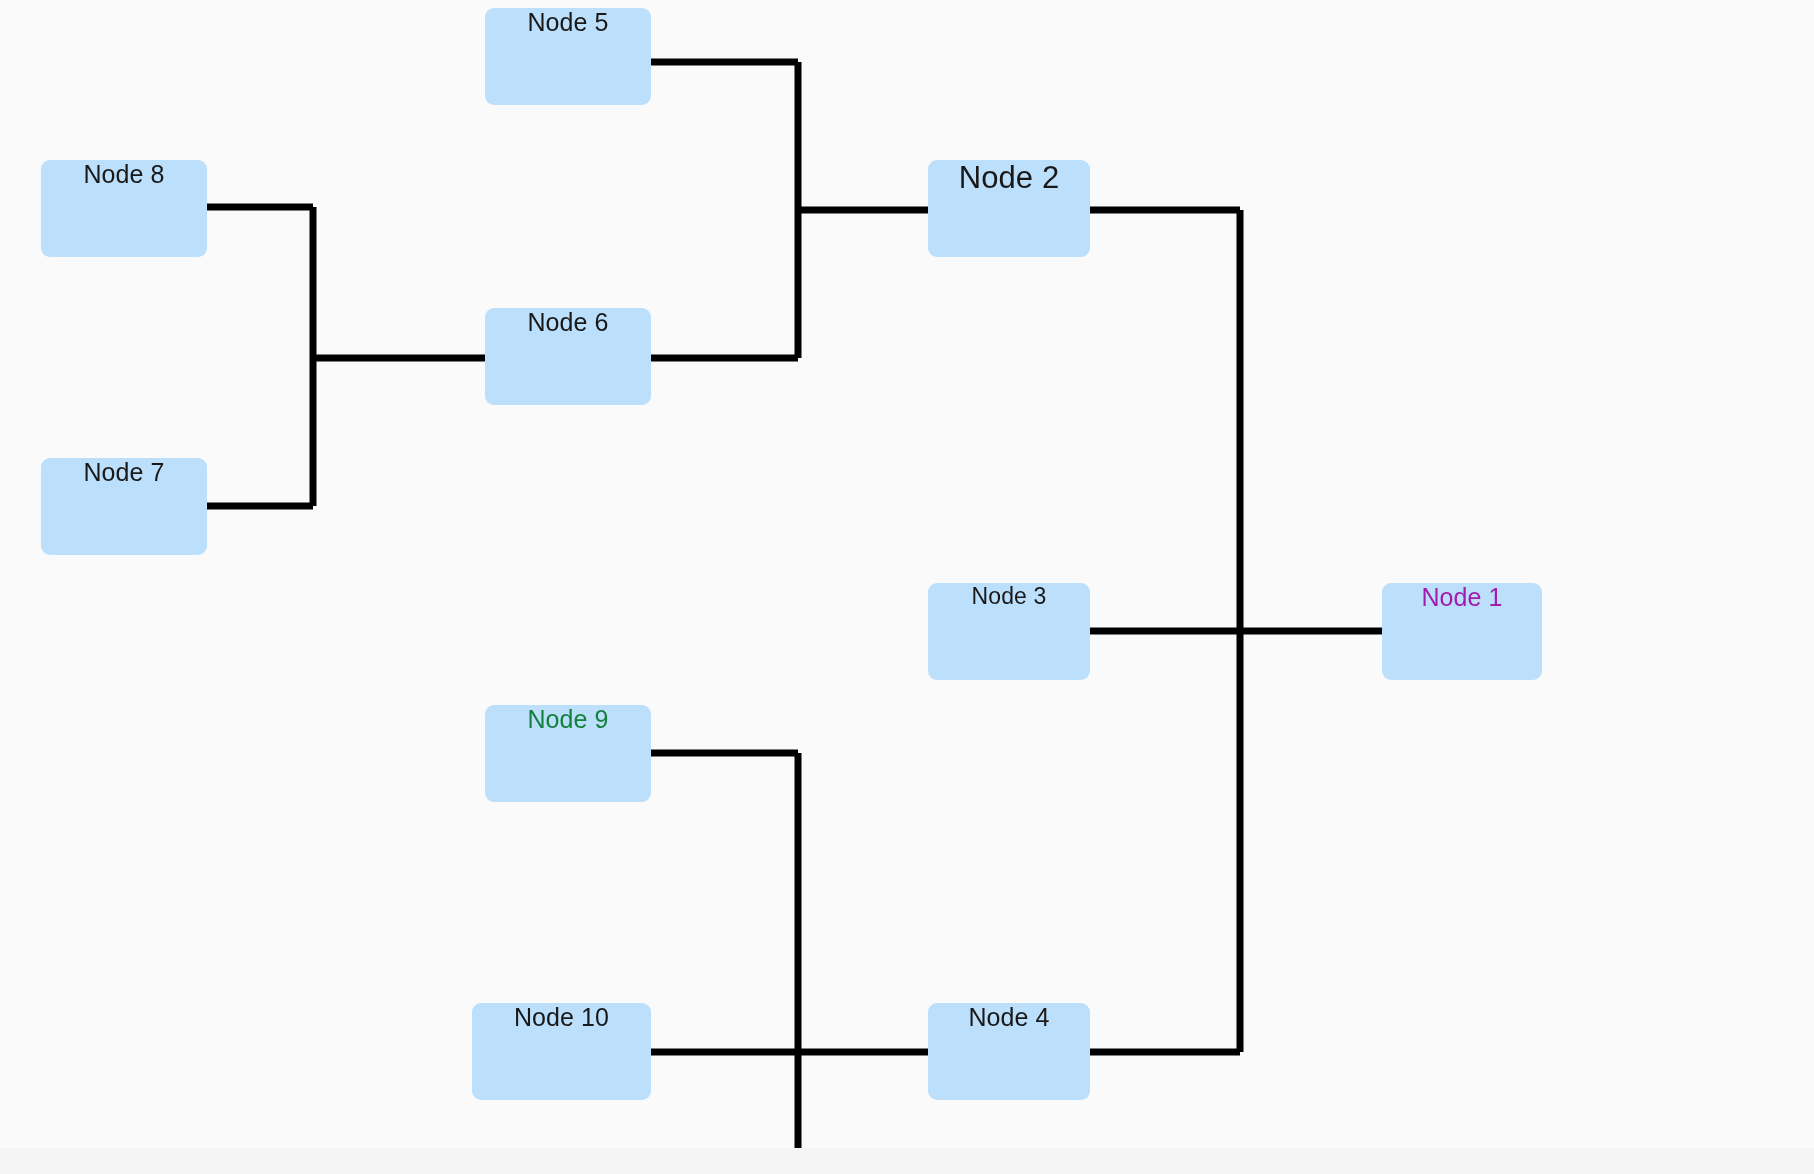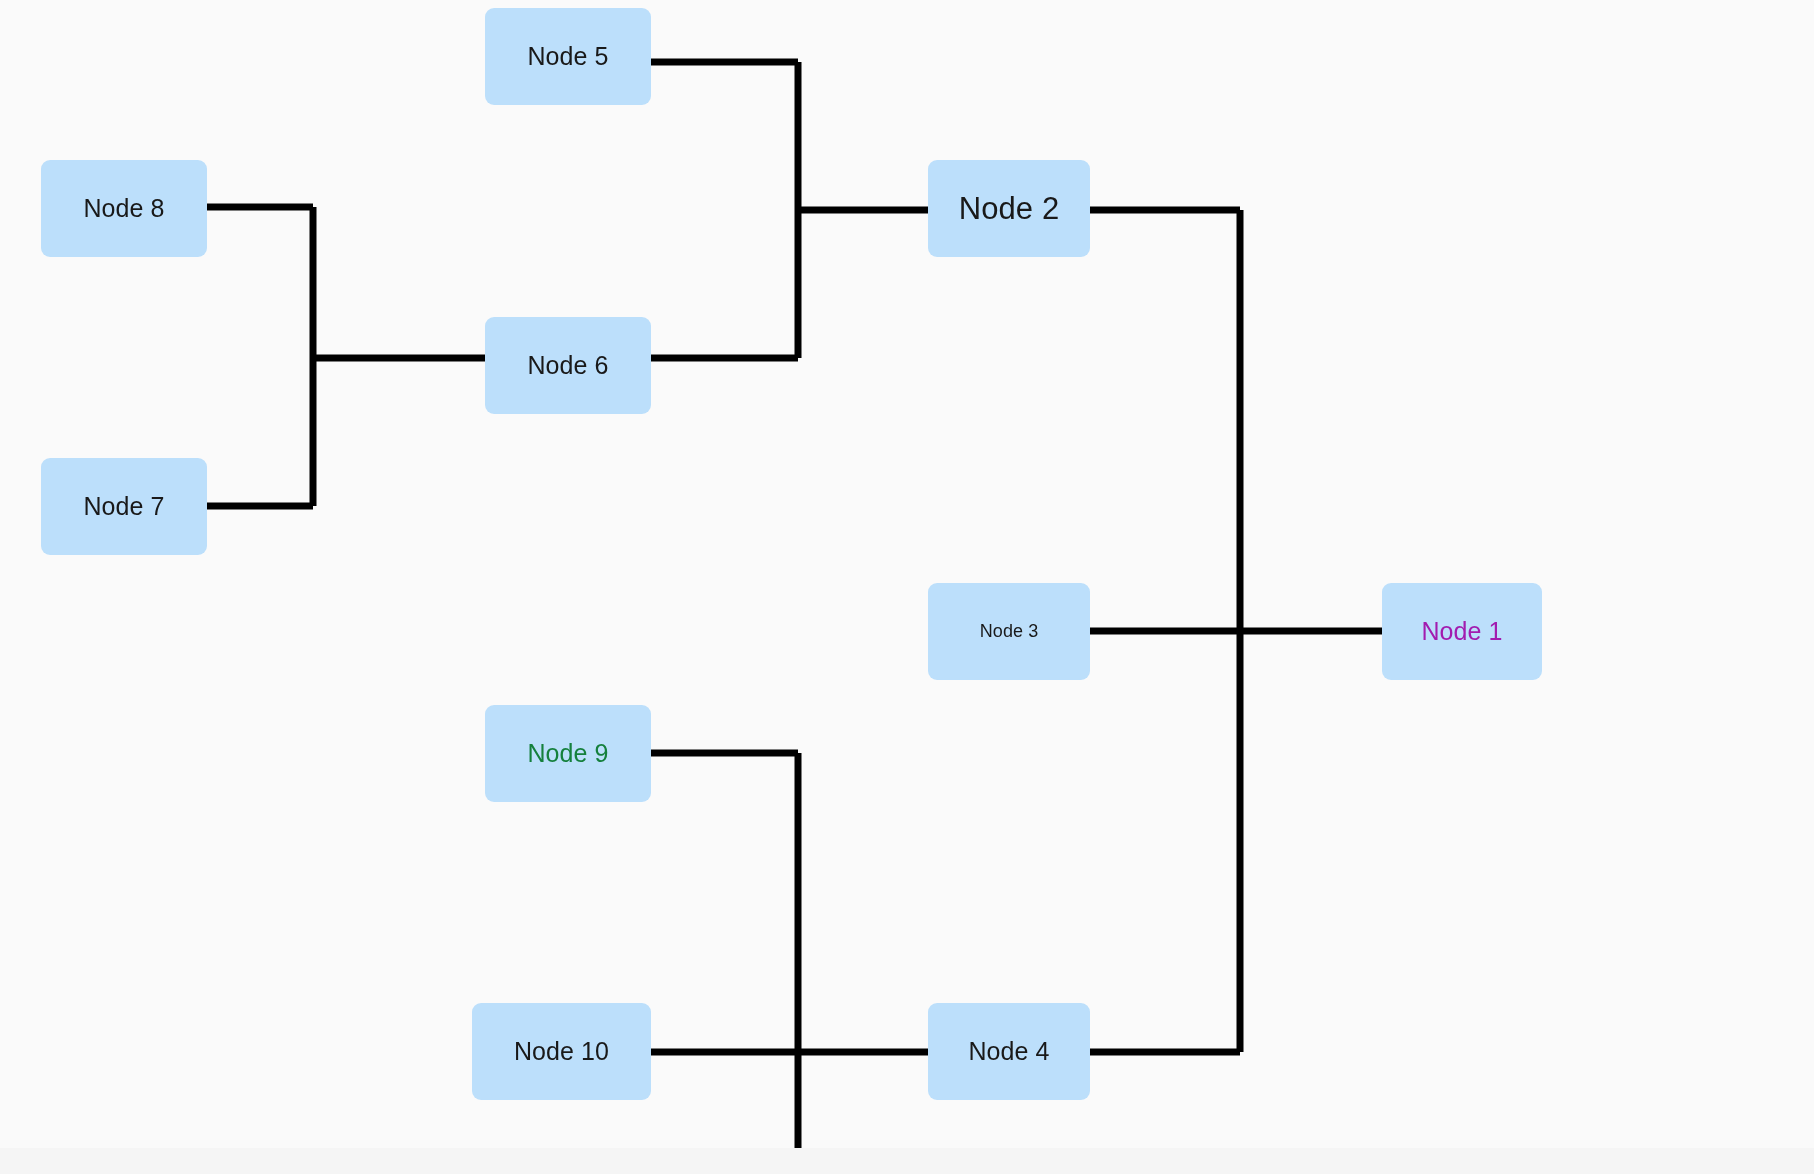--- a/index.html
+++ b/index.html
@@ -37,21 +37,20 @@
     top: 0;
     width: 1814px;
     height: 1174px;
   }
   .node {
     position: absolute;
     box-sizing: border-box;
     background: #bcdffb;
     border-radius: 9px;
     display: flex;
-    align-items: center;
     justify-content: center;
     color: #191919;
     font-size: 25px;
     font-family: "Liberation Sans", sans-serif;
     font-weight: 400;
     letter-spacing: 0.1px;
     white-space: nowrap;
     user-select: none;
     cursor: default;
   }
@@ -109,30 +108,30 @@
       </g>
     </svg>
 
   <div id="node-layer">
       <div class="node" style="left: 1382px; top: 583px; width: 160px; height: 97px; background: rgb(188, 223, 251); color: #a21caf; border-radius: 9px; font-size: 25px;">
         <span class="node-label">Node 1</span>
       </div>
       <div class="node" style="left: 928px; top: 160px; width: 162px; height: 97px; background: rgb(188, 223, 251); color: rgb(25, 25, 25); border-radius: 9px; font-size: 31px;">
         <span class="node-label">Node 2</span>
       </div>
-      <div class="node" style="left: 928px; top: 583px; width: 162px; height: 97px; background: rgb(188, 223, 251); color: rgb(25, 25, 25); border-radius: 9px; font-size: 18px;">
+      <div class="node" style="left: 928px; top: 583px; width: 162px; height: 97px; background: rgb(188, 223, 251); color: rgb(25, 25, 25); border-radius: 9px; font-size: 23px;">
         <span class="node-label">Node 3</span>
       </div>
       <div class="node" style="left: 928px; top: 1003px; width: 162px; height: 97px; background: rgb(188, 223, 251); color: rgb(25, 25, 25); border-radius: 9px; font-size: 25px;">
         <span class="node-label">Node 4</span>
       </div>
       <div class="node" style="left: 485px; top: 8px; width: 166px; height: 97px; background: rgb(188, 223, 251); color: rgb(25, 25, 25); border-radius: 9px; font-size: 25px;">
         <span class="node-label">Node 5</span>
       </div>
-      <div class="node" style="left: 485px; top: 317px; width: 166px; height: 97px; background: rgb(188, 223, 251); color: rgb(25, 25, 25); border-radius: 9px; font-size: 25px;">
+      <div class="node" style="left: 485px; top: 308px; width: 166px; height: 97px; background: rgb(188, 223, 251); color: rgb(25, 25, 25); border-radius: 9px; font-size: 25px;">
         <span class="node-label">Node 6</span>
       </div>
       <div class="node" style="left: 41px; top: 458px; width: 166px; height: 97px; background: rgb(188, 223, 251); color: rgb(25, 25, 25); border-radius: 9px; font-size: 25px;">
         <span class="node-label">Node 7</span>
       </div>
       <div class="node" style="left: 41px; top: 160px; width: 166px; height: 97px; background: rgb(188, 223, 251); color: rgb(25, 25, 25); border-radius: 9px; font-size: 25px;">
         <span class="node-label">Node 8</span>
       </div>
       <div class="node" style="left: 485px; top: 705px; width: 166px; height: 97px; background: rgb(188, 223, 251); color: #15803d; border-radius: 9px; font-size: 25px;">
         <span class="node-label">Node 9</span>

